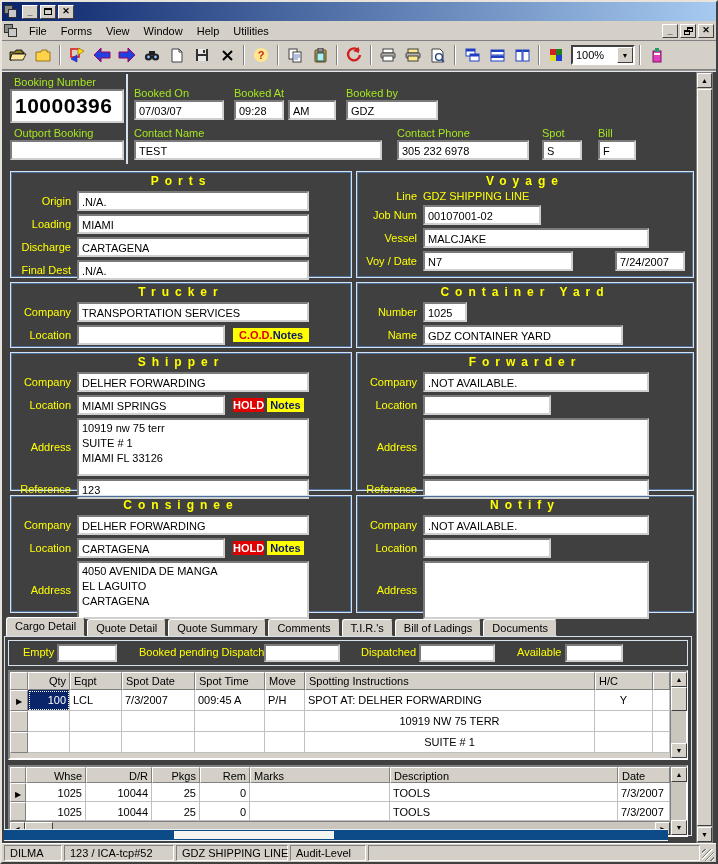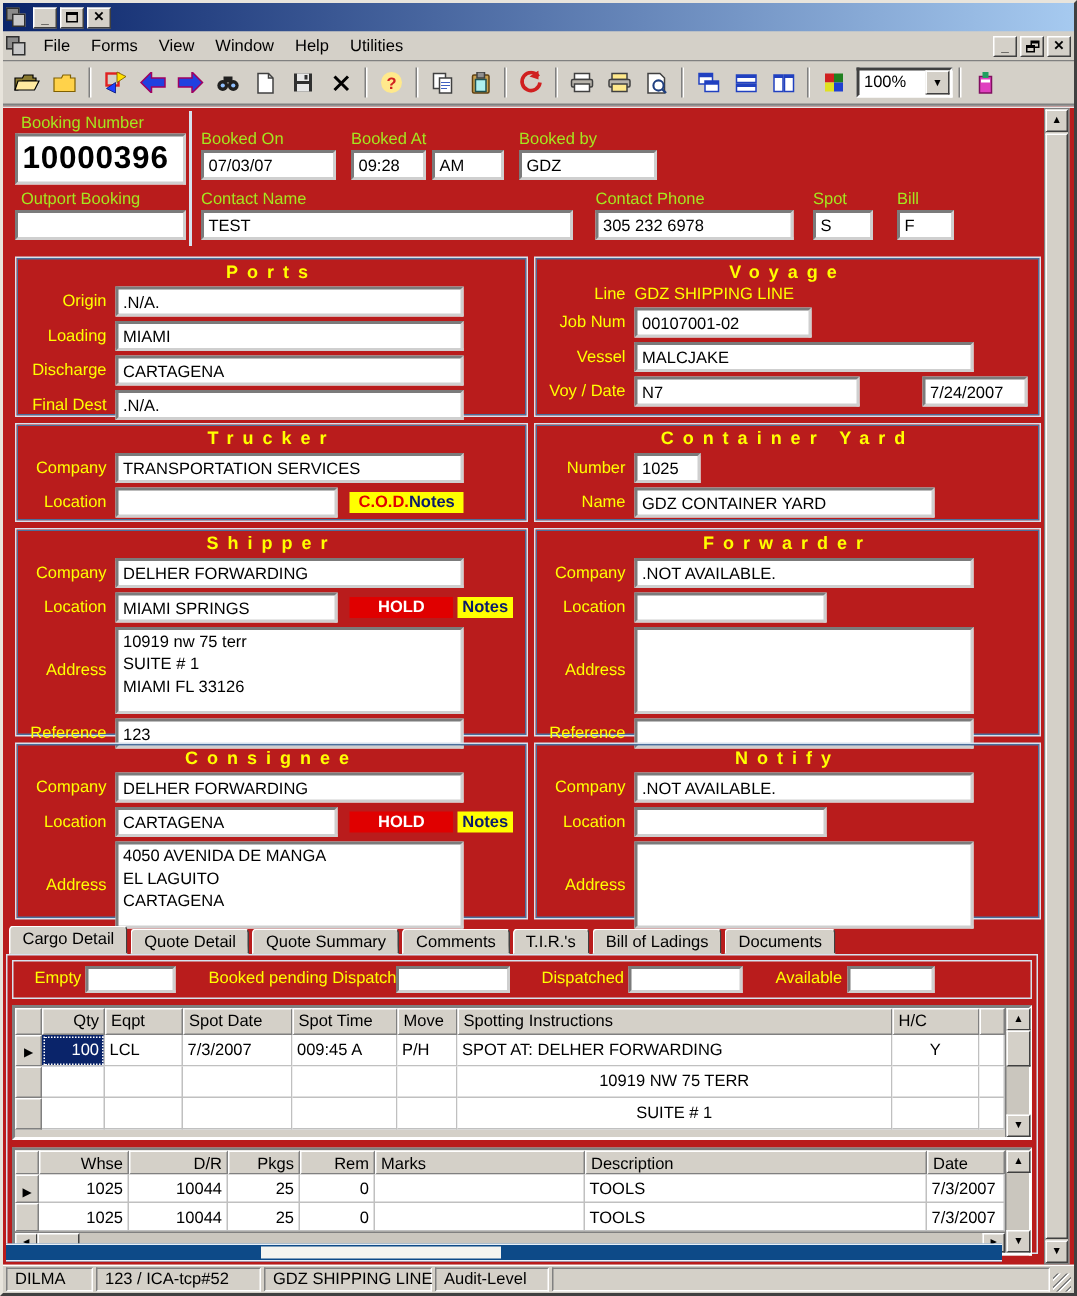--- a/index.html
+++ b/index.html
@@ -60,21 +60,21 @@
     display:flex; align-items:center; margin-left:2px;
   }
   .zoom-combo .zval { flex:1; padding-left:3px; }
   .zoom-combo .zarrow {
     width:16px; height:16px; background:#d4d0c8;
     border:1px solid; border-color:#fff #404040 #404040 #fff;
     font-size:7px; display:flex; align-items:center; justify-content:center;
   }
   
   .form-area {
-    flex:1; position:relative; background:#b91c1c;
+    flex:1; position:relative; background:#404040;
     border-top:2px groove #e8e8e8;
   }
   .form-content { position:absolute; left:0; top:0; right:24px; bottom:0; }
   .glabel { color:#a5e620; }
   .ylabel { color:#ffff00; }
   .field {
     background:#fff; color:#000; height:20px; line-height:16px;
     border:2px inset #cfcfcf; padding:1px 3px; overflow:hidden; white-space:nowrap;
   }
   
@@ -87,21 +87,21 @@
   
   .panel {
     position:absolute; border:1px solid #d7e2ee; box-shadow:0 0 0 1px #4a6f9c inset;
   }
   .ptitle { text-align:center; color:#ffff00; font-weight:bold; letter-spacing:6px; padding-top:2px; font-size:12px;}
   .frow { display:flex; align-items:center; margin-top:3px; }
   .flabel { width:66px; text-align:right; padding-right:6px; flex:0 0 66px; }
   .addr { height:58px; line-height:15px; white-space:normal; }
   .badge-yellow { background:#ffff00; color:#0a1a6a; font-weight:bold; padding:1px 6px; }
   .badge-red-text { color:#e00000; font-weight:bold; }
-  .badge-hold { background:#e00000; color:#fff; font-weight:bold; padding:1px 19px; margin-left:8px; }
+  .badge-hold { background:#e00000; color:#fff; font-weight:bold; padding:1px 0; margin-left:8px; }
   .badge-notes { background:#ffff00; color:#0a1a6a; font-weight:bold; padding:1px 3px; margin-left:3px; }
   
   .tabs { position:absolute; left:4px; top:545px; right:0; height:19px; display:flex; align-items:flex-end; }
   .tab {
     background:#d4d0c8; border:1px solid; border-color:#fff #404040 #d4d0c8 #fff;
     border-radius:3px 3px 0 0; padding:2px 8px 2px 8px; margin-right:2px; height:17px; color:#000;
   }
   .tab.active { height:19px; font-weight:normal; border-bottom-color:#d4d0c8; z-index:2; }
   
   .bottom-block {

